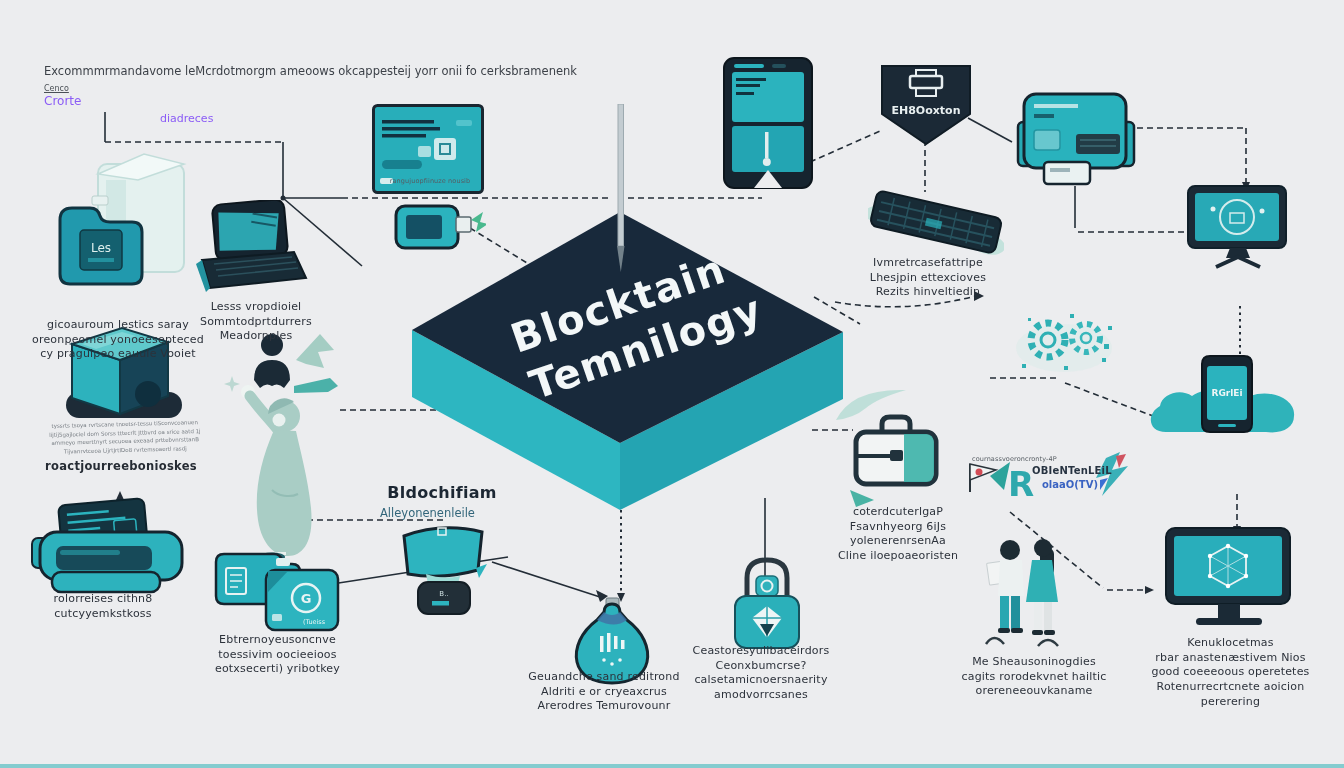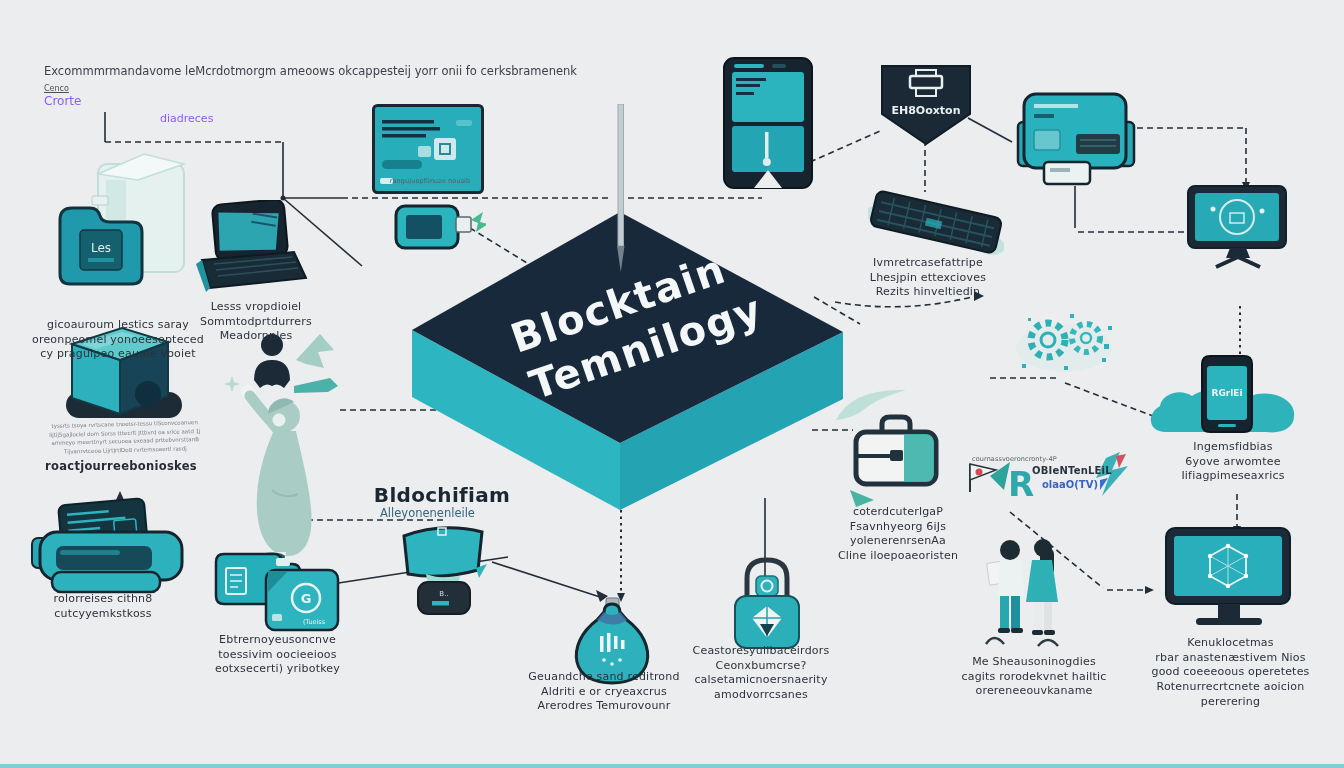--- a/index.html
+++ b/index.html
@@ -14,21 +14,21 @@
   .cap.left{text-align:left;}
   .title{position:absolute;left:44px;top:24px;z-index:4;font-size:27px;font-weight:bold;
          letter-spacing:.4px;color:#1b2330;}
   .subtitle{position:absolute;left:44px;top:64px;z-index:4;font-size:11.5px;color:#3c4148;}
   .microtext{position:absolute;z-index:4;font-size:8px;color:#4a5056;text-decoration:underline;}
   .smalltext{position:absolute;z-index:4;font-size:12px;color:#8b5cf6;}
   .fineprint{position:absolute;left:30px;top:420px;width:190px;z-index:4;font-size:5.5px;
              line-height:1.55;color:#797f85;white-space:pre-line;text-align:center;transform:rotate(-1.5deg);}
   .fineprint-cap{position:absolute;left:36px;top:459px;width:170px;z-index:4;font-size:11.5px;
                  font-weight:bold;color:#262c34;text-align:center;letter-spacing:.3px;}
-  .bld-title{position:absolute;left:372px;top:483px;width:140px;z-index:4;font-size:20px;
+  .bld-title{position:absolute;left:372px;top:483px;width:140px;z-index:4;font-size:16px;
              font-weight:bold;color:#1c2733;text-align:center;letter-spacing:.3px;}
   .bld-sub{position:absolute;left:380px;top:506px;width:120px;z-index:4;font-size:11.5px;
            color:#32657a;}
   .logo-l1{position:absolute;left:1032px;top:465px;z-index:4;font-size:10px;font-weight:bold;color:#273341;letter-spacing:.2px;}
   .logo-l2{position:absolute;left:1042px;top:479px;z-index:4;font-size:10px;font-weight:bold;color:#3a63c2;}
   .bottom-strip{position:absolute;left:0;bottom:0;width:1344px;height:4px;z-index:5;
                 background:#2fb0b4;opacity:.55;}
 </style>
 </head>
 <body>
@@ -467,23 +467,20 @@
 calsetamicnoersnaerity
 amodvorrcsanes</div>
   <div class="cap" style="left:950px;top:655px;width:168px;">Me Sheausoninogdies
 cagits rorodekvnet hailtic
 orereneeouvkaname</div>
   <div class="cap" style="left:1128px;top:636px;width:205px;">Kenuklocetmas
 rbar anastenæstivem Nios
 good coeeeoous operetetes
 Rotenurrecrtcnete aoicion
 pererering</div>
-  <div class="cap" style="left:1168px;top:440px;width:130px;">Ingemsfidbias
-6yove arwomtee
-Iifiagpimeseaxrics</div>
   <div class="cap" style="left:852px;top:256px;width:152px;">Ivmretrcasefattripe
 Lhesjpin ettexcioves
 Rezits hinveltiedin</div>
   <div class="cap" style="left:822px;top:505px;width:152px;">coterdcuterlgaP
 Fsavnhyeorg 6iJs
 yolenerenrsenAa
 Cline iloepoaeoristen</div>
   <div class="cap tiny left" style="left:972px;top:455px;width:120px;">cournassvoeroncronty-4P</div>
 
   <div class="bottom-strip"></div>

